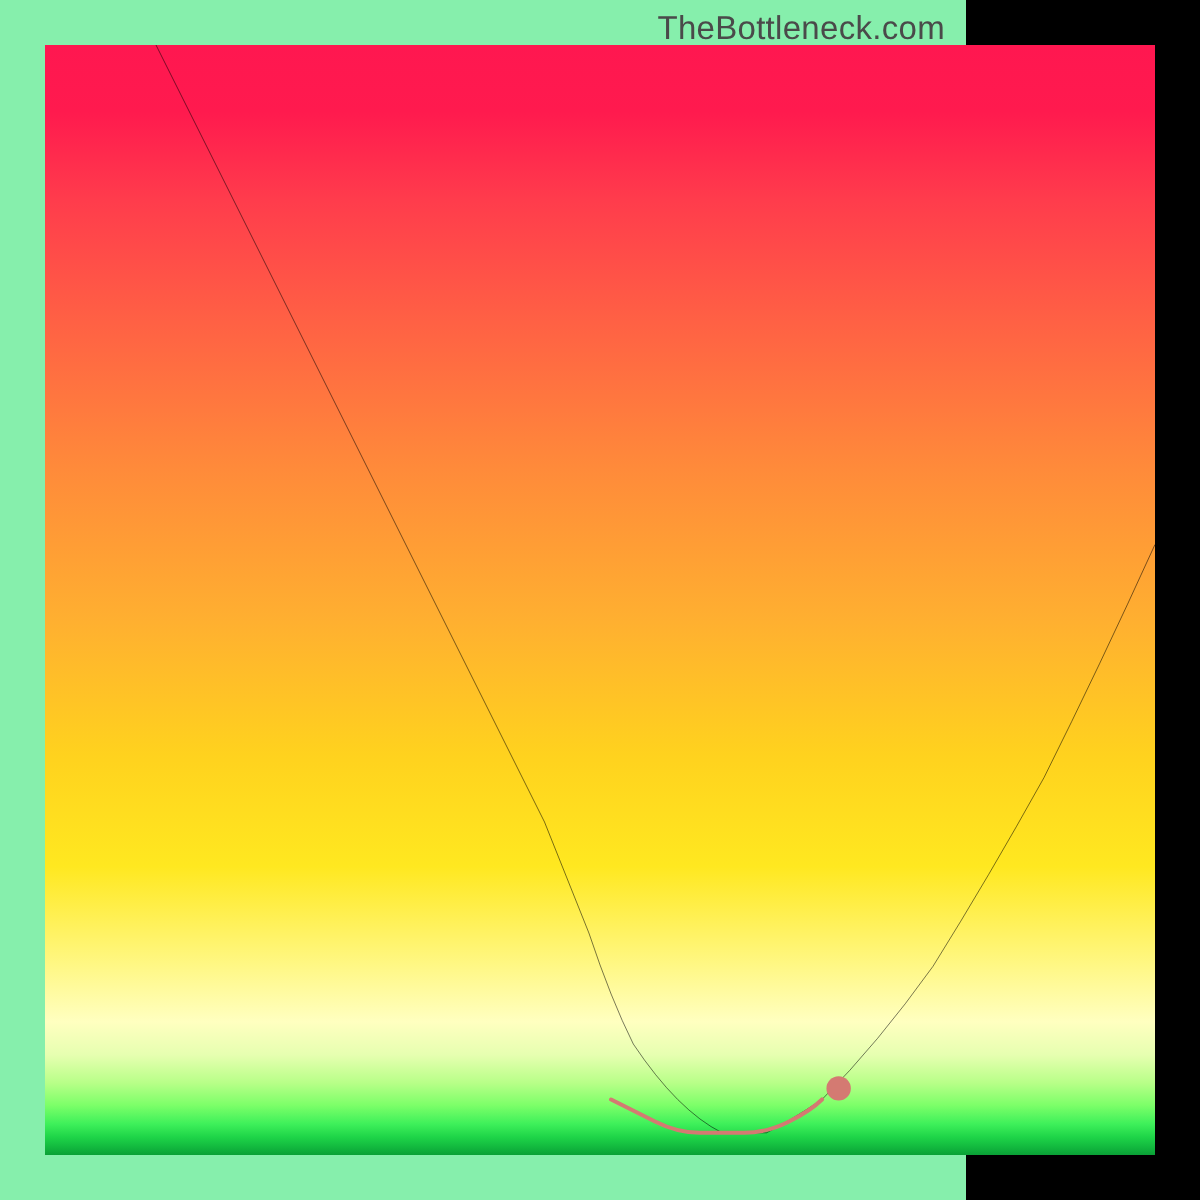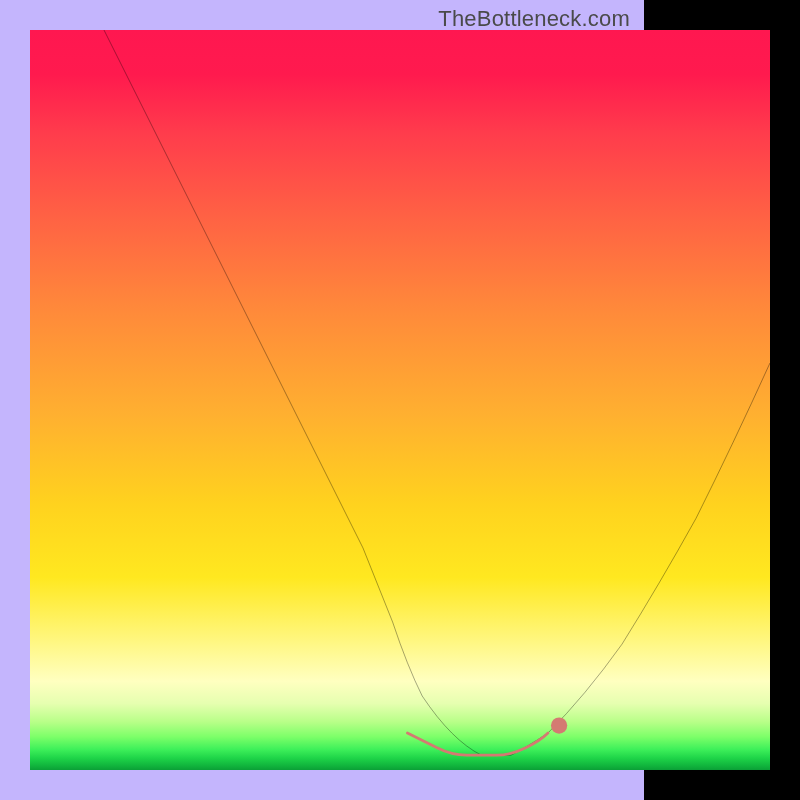--- a/index.html
+++ b/index.html
@@ -8,21 +8,21 @@
     width: 800px;
     height: 800px;
     background: #000;
     overflow: hidden;
     font-family: Arial, Helvetica, sans-serif;
   }
   .frame {
     position: relative;
     width: 644px;
     height: 800px;
-    background: #c4b5fd;
+    background: #86efac;
   }
   .watermark {
     position: absolute;
     top: 6px;
     right: 14px;
     color: #4a4a4a;
     font-size: 22px;
     font-weight: 500;
     letter-spacing: 0.2px;
     z-index: 5;

